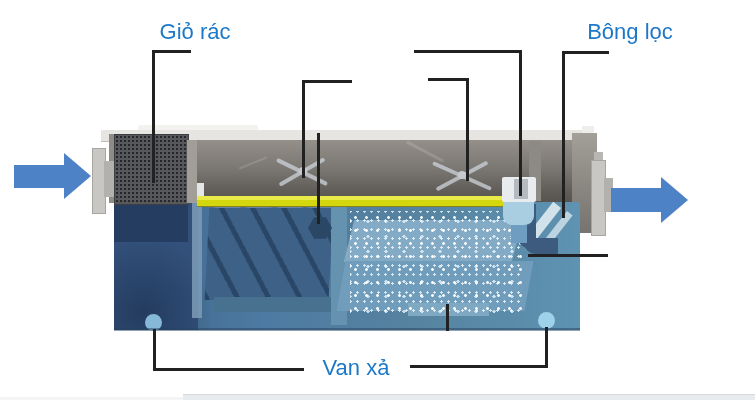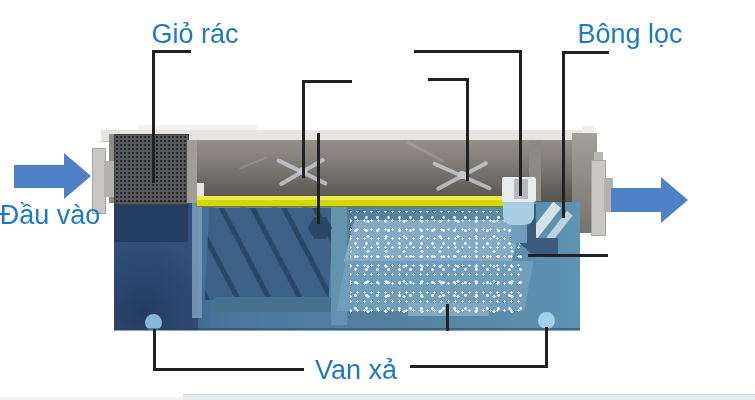--- a/index.html
+++ b/index.html
@@ -1,19 +1,19 @@
 <!DOCTYPE html>
 <html><head>
 <meta charset="utf-8">
 <style>
   html,body{margin:0;padding:0;background:#fff;}
   #scene{position:relative;width:755px;height:400px;background:#ffffff;overflow:hidden;
          font-family:"Liberation Sans",sans-serif;}
   .abs{position:absolute;}
-  .label{position:absolute;color:#1e78c8;font-size:27px;line-height:1.1;white-space:nowrap;
+  .label{position:absolute;color:#1e78c8;font-size:22px;line-height:1.1;white-space:nowrap;
          transform:translateX(-50%);font-family:"Liberation Sans",sans-serif;}
   .cline{position:absolute;background:#212121;}
   
   .front-rim{background:#e7e5e1;border-bottom:1px solid #bfbdb9;}
   .back-rim{background:#f3f2ef;border-radius:2px;}
   .grey-face{background:linear-gradient(#948f89 0%,#7b7772 45%,#615d59 80%,#56534f 100%);
              border-bottom:1px solid rgba(30,30,30,.25);}
   .end-wall{background:linear-gradient(#a3a09a 0%,#8a8781 55%,#767370 100%);}
   .basket{background-color:#57585c;
           background-image:radial-gradient(circle,rgba(28,29,33,.85) 0 1px,transparent 1.3px);
@@ -130,16 +130,15 @@
   <div class="cline" style="left:562px;top:51px;width:3px;height:167px;"></div>
   <div class="cline" style="left:528px;top:254px;width:80px;height:3px;"></div>
   <div class="cline" style="left:153px;top:329px;width:3px;height:42px;"></div>
   <div class="cline" style="left:153px;top:368px;width:151px;height:3px;"></div>
   <div class="cline" style="left:545px;top:327px;width:3px;height:41px;"></div>
   <div class="cline" style="left:410px;top:365px;width:138px;height:3px;"></div>
   <div class="cline" style="left:446px;top:304px;width:3px;height:27px;"></div>
 
   <div class="label" style="left:195px;top:20px;">Giỏ rác</div>
   <div class="label" style="left:630px;top:20px;">Bông lọc</div>
-  <div class="label" style="left:50px;top:201px;">Đầu vào</div>
   <div class="label" style="left:356px;top:356px;">Van xả</div>
 
 </div>
 
 </body></html>

